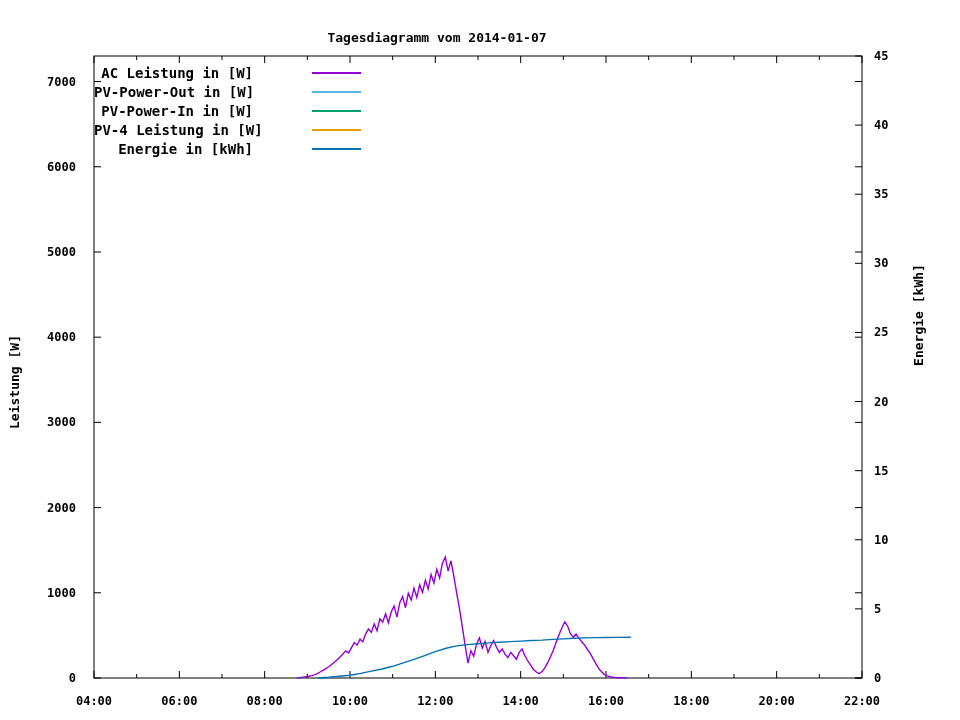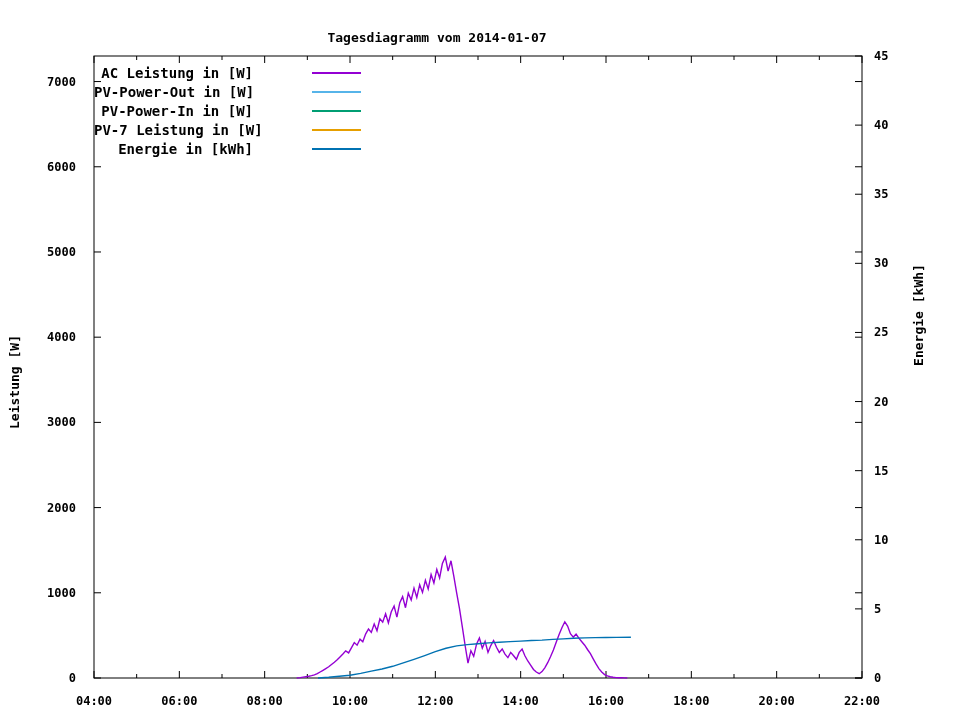--- a/index.html
+++ b/index.html
@@ -137,21 +137,21 @@
     </div>
     <div class="legend-row">
       <span class="legend-label">PV-Power-Out in [W]</span>
       <span class="legend-swatch" style="background: rgb(86, 180, 233);"></span>
     </div>
     <div class="legend-row">
       <span class="legend-label">PV-Power-In in [W]</span>
       <span class="legend-swatch" style="background: rgb(0, 158, 115);"></span>
     </div>
     <div class="legend-row">
-      <span class="legend-label">PV-7 Leistung in [W]</span>
+      <span class="legend-label">PV-4 Leistung in [W]</span>
       <span class="legend-swatch" style="background: rgb(230, 159, 0);"></span>
     </div>
     <div class="legend-row">
       <span class="legend-label">Energie in [kWh]</span>
       <span class="legend-swatch" style="background: rgb(0, 114, 178);"></span>
     </div>
   </div>
 
 </div>
 

